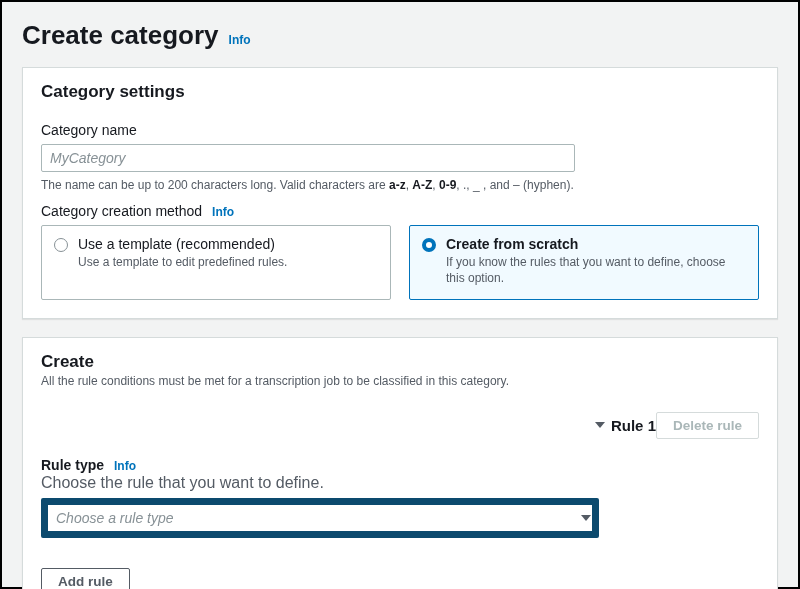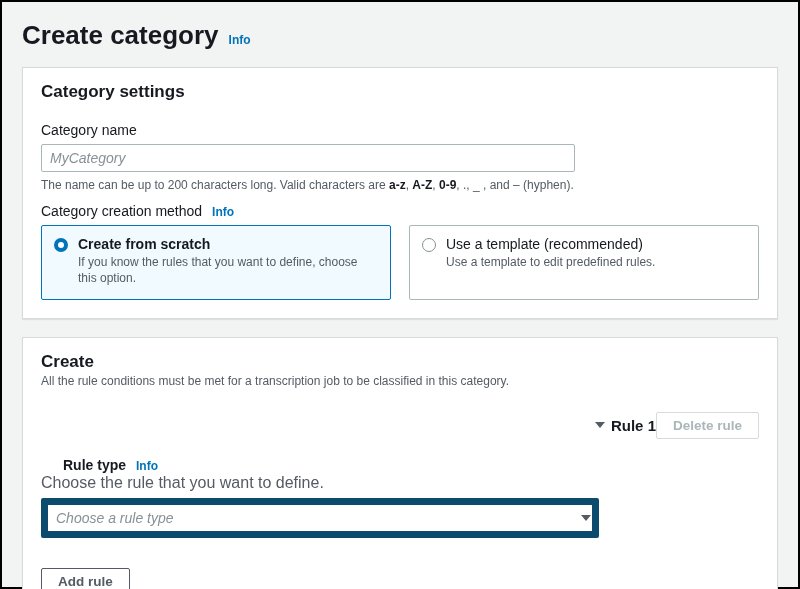--- a/index.html
+++ b/index.html
@@ -169,21 +169,20 @@
     }
     .rule-body {
       padding: 10px 18px 18px 18px;
     }
     .sub-label {
       font-size: 14px;
       font-weight: 700;
       display: flex;
       align-items: baseline;
       gap: 10px;
-      margin-left: 22px;
     }
     .sub-desc {
       font-size: 16px;
       color: #545b64;
       margin-top: 1px;
       margin-bottom: 6px;
     }
     .select-wrap {
       position: relative;
       width: 558px;
@@ -242,34 +241,34 @@
       <div class="help-text">
         <span>The name can be up to 200 characters long. Valid characters are </span><b>a-z</b><span>, </span><b>A-Z</b><span>, </span><b>0-9</b><span>, ., _ , and – (hyphen).</span>
       </div>
 
       <div class="field-label">
         <span>Category creation method</span>
         <a class="info-link">Info</a>
       </div>
 
       <div class="radio-row">
+        <div class="radio-card">
+          <span class="radio-circle"></span>
+          <div>
+            <div class="radio-title">Use a template (recommended)</div>
+            <div class="radio-desc">Use a template to edit predefined rules.</div>
+          </div>
+        </div>
         <div class="radio-card selected">
           <span class="radio-circle"></span>
           <div>
             <div class="radio-title">Create from scratch</div>
             <div class="radio-desc">If you know the rules that you want to define, choose this option.</div>
           </div>
         </div>
-        <div class="radio-card">
-          <span class="radio-circle"></span>
-          <div>
-            <div class="radio-title">Use a template (recommended)</div>
-            <div class="radio-desc">Use a template to edit predefined rules.</div>
-          </div>
-        </div>
       </div>
 
     </div>
   </div>
 
   <div class="panel">
     <div class="panel-header">
       <div class="panel-title">Create</div>
       <div class="panel-subtitle">All the rule conditions must be met for a transcription job to be classified in this category.</div>
     </div>

